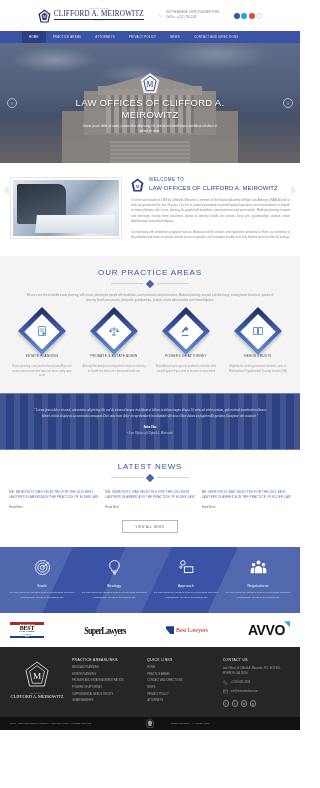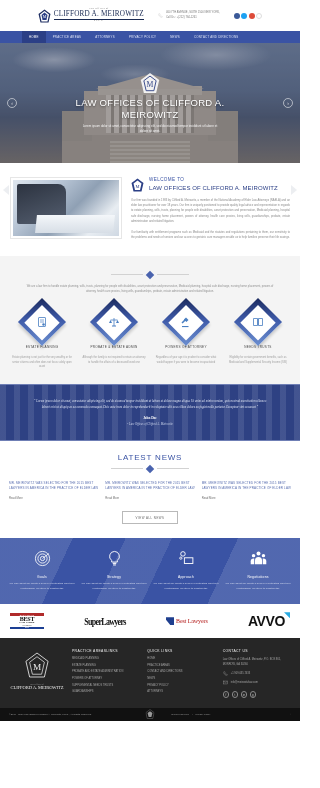--- a/index.html
+++ b/index.html
@@ -305,20 +305,21 @@
         <div class="wel-sm">WELCOME TO</div>
         <div class="wel-lg">LAW OFFICES OF CLIFFORD A. MEIROWITZ</div>
       </div>
     </div>
     <p class="wel-p">Our firm was founded in 1983 by Clifford A. Meirowitz, a member of the National Academy of Elder Law Attorneys (NAELA) and an elder law practitioner for over 18 years. Our firm is uniquely positioned to provide quality legal advice and representation in regards to estate planning, wills, trusts, planning for people with disabilities, asset protection and preservation, Medicaid planning, hospital safe discharge, nursing home placement, powers of attorney, health care proxies, living wills, guardianships, probate, estate administration and related litigation.</p>
     <p class="wel-p">Our familiarity with entitlement programs such as Medicaid and the statutes and regulations pertaining to them, our sensitivity to the problems and needs of seniors and our access to geriatric care managers enable us to help families preserve their life savings.</p>
   </div>
 </section>
 
 <section class="practice">
+  <h2 class="sec-title">OUR PRACTICE AREAS</h2>
   <div class="sec-div">
     <span class="ln"></span>
       <span class="dm"></span>
       <span class="ln"></span>
   </div>
   <p class="practice-intro">We are a law firm to handle estate planning, wills, trusts, planning for people with disabilities, asset protection and preservation, Medicaid planning, hospital safe discharge, nursing home placement, powers of attorney, health care proxies, living wills, guardianships, probate, estate administration and related litigation.</p>
 
   <div class="pa-grid">
     <div class="pa-card">
       <div class="pa-dia">

